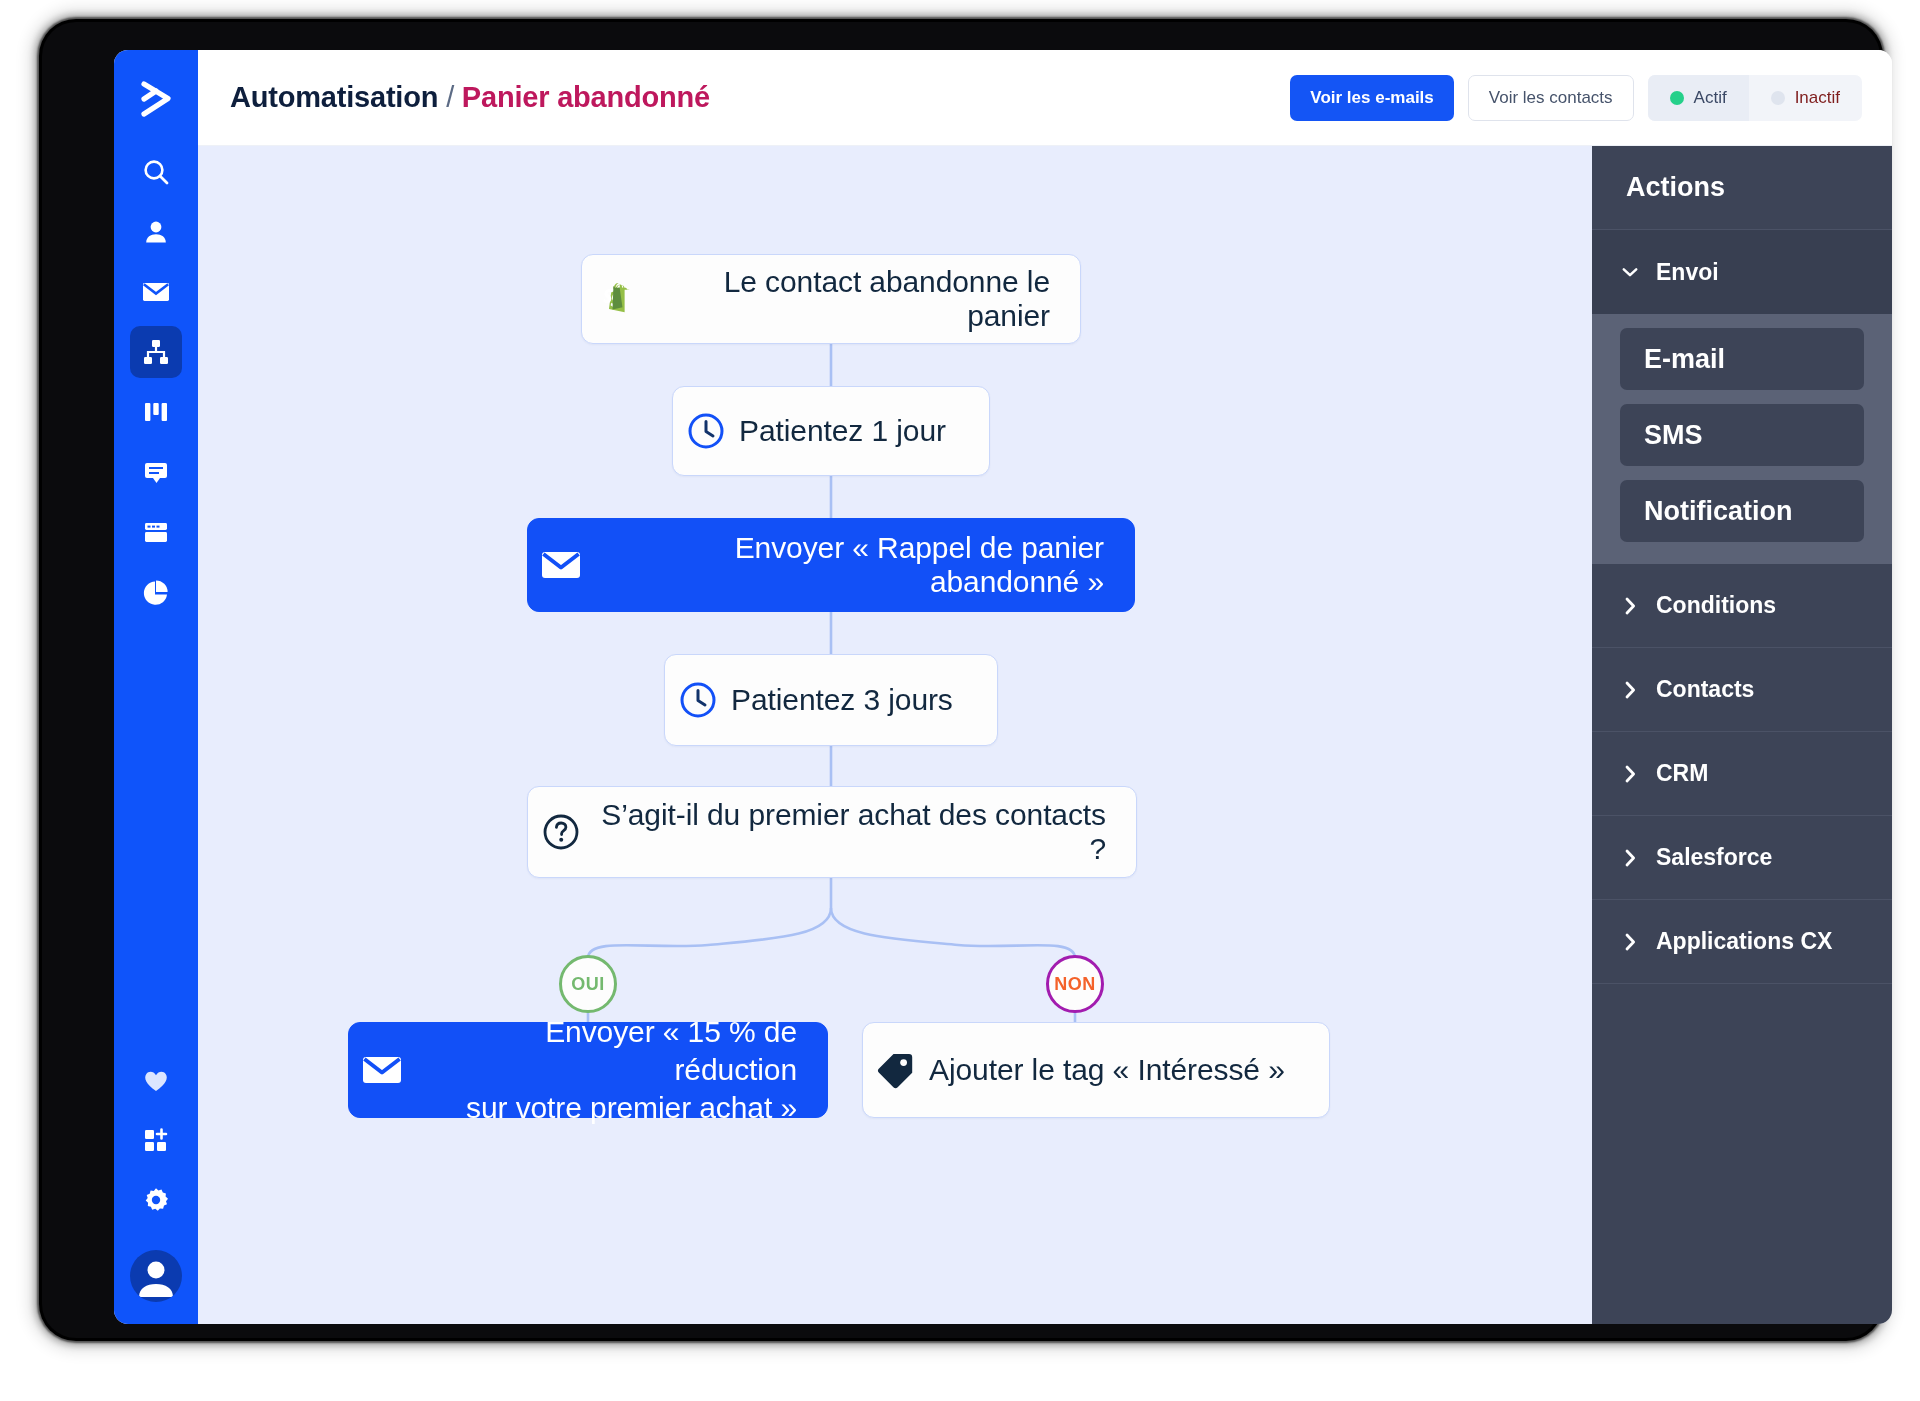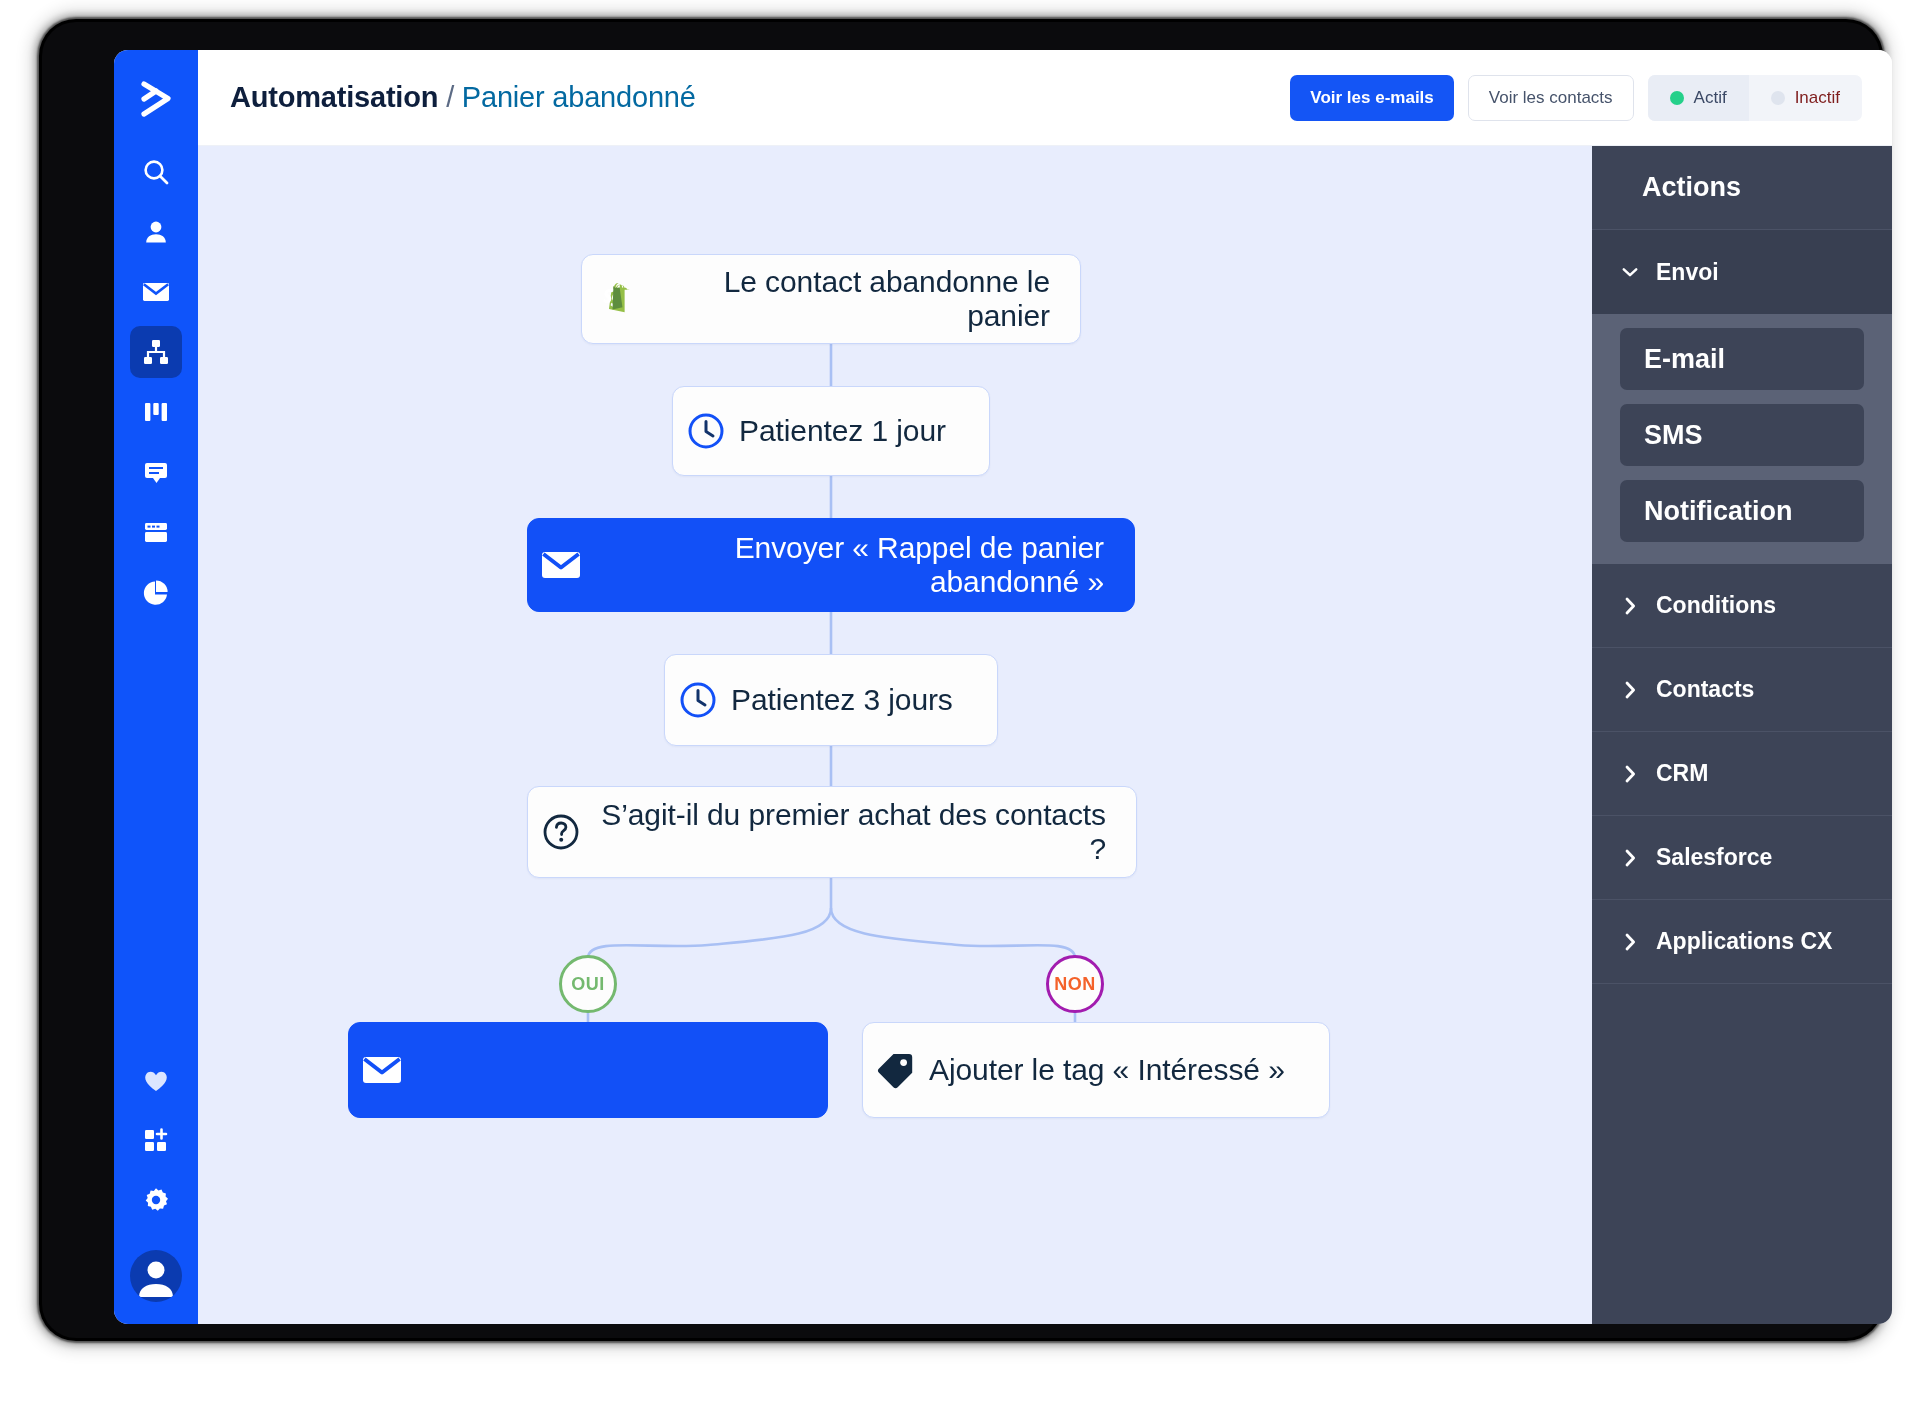--- a/index.html
+++ b/index.html
@@ -65,21 +65,21 @@
   #topbar {
     height: 96px; min-height: 96px;
     background: #ffffff;
     display: flex; align-items: center;
     padding: 0 30px 0 32px;
     border-bottom: 1px solid #eef1f7;
   }
   #page-title { font-size: 29px; color: #1b2a4a; letter-spacing: -.2px; }
   #page-title .crumb-strong { font-weight: bold; color: #0e1f3d; }
   #page-title .crumb-sep { color: #5c6b85; font-weight: normal; }
-  #page-title .crumb-current { color: #0369a1; font-weight: normal; }
+  #page-title .crumb-current { color: #be185d; font-weight: bold; }
   #topbar-actions { margin-left: auto; display: flex; align-items: center; gap: 14px; }
   .btn {
     height: 46px; border-radius: 7px;
     display: flex; align-items: center; justify-content: center;
     padding: 0 20px; font-size: 17px; font-weight: bold;
     cursor: pointer; white-space: nowrap;
   }
   .btn-primary { background: #1455f5; color: #fff; }
   .btn-secondary { background: #fff; color: #46536b; border: 1px solid #dfe3ec; font-weight: normal; }
   #status-toggle {
@@ -137,21 +137,21 @@
   
   #actions-panel {
     width: 300px; min-width: 300px;
     background: #3d4457;
     display: flex; flex-direction: column;
     overflow: hidden;
   }
   #actions-title {
     height: 84px; min-height: 84px;
     display: flex; align-items: center;
-    padding: 0 50px;
+    padding: 0 34px;
     color: #ffffff; font-size: 27px; font-weight: bold;
     border-bottom: 1px solid #4b5266;
   }
   .acc-header {
     display: flex; align-items: center; gap: 18px;
     padding: 0 30px; height: 84px;
     color: #ffffff; font-size: 23px; font-weight: bold;
     cursor: pointer;
     border-bottom: 1px solid #4b5266;
   }
@@ -382,20 +382,22 @@
             <span>NON</span>
           </div>
 
           <div class="node node-blue" style="left:150px; top:876px; width:480px; height:96px;">
             <span class="node-ico">
               <svg width="46" height="38" viewBox="0 0 46 38" aria-hidden="true">
                 <rect x="4" y="6" width="38" height="26" rx="3" fill="#ffffff"></rect>
                 <path d="M5.4 8 L23 21.5 L40.6 8" fill="none" stroke="#1250f7" stroke-width="4" stroke-linejoin="round"></path>
               </svg>
             </span>
+            <span class="node-txt" style="white-space:pre-line; line-height:1.26;">Envoyer « 15 % de réduction
+sur votre premier achat »</span>
           </div>
 
           <div class="node node-light" style="left:664px; top:876px; width:468px; height:96px;">
             <span class="node-ico">
               <svg width="44" height="42" viewBox="0 0 44 42" aria-hidden="true">
                 <path d="M5 19.5 L19.5 5 H35 a3.2 3.2 0 0 1 3.2 3.2 V23.7 L23.7 38.2 a3 3 0 0 1 -4.3 0 L5 23.8 a3 3 0 0 1 0 -4.3 Z" fill="#12283f"></path>
                 <circle cx="29.6" cy="13.6" r="3.4" fill="#fdfdfd"></circle>
               </svg>
             </span>
             <span class="node-txt">Ajouter le tag « Intéressé »</span>

